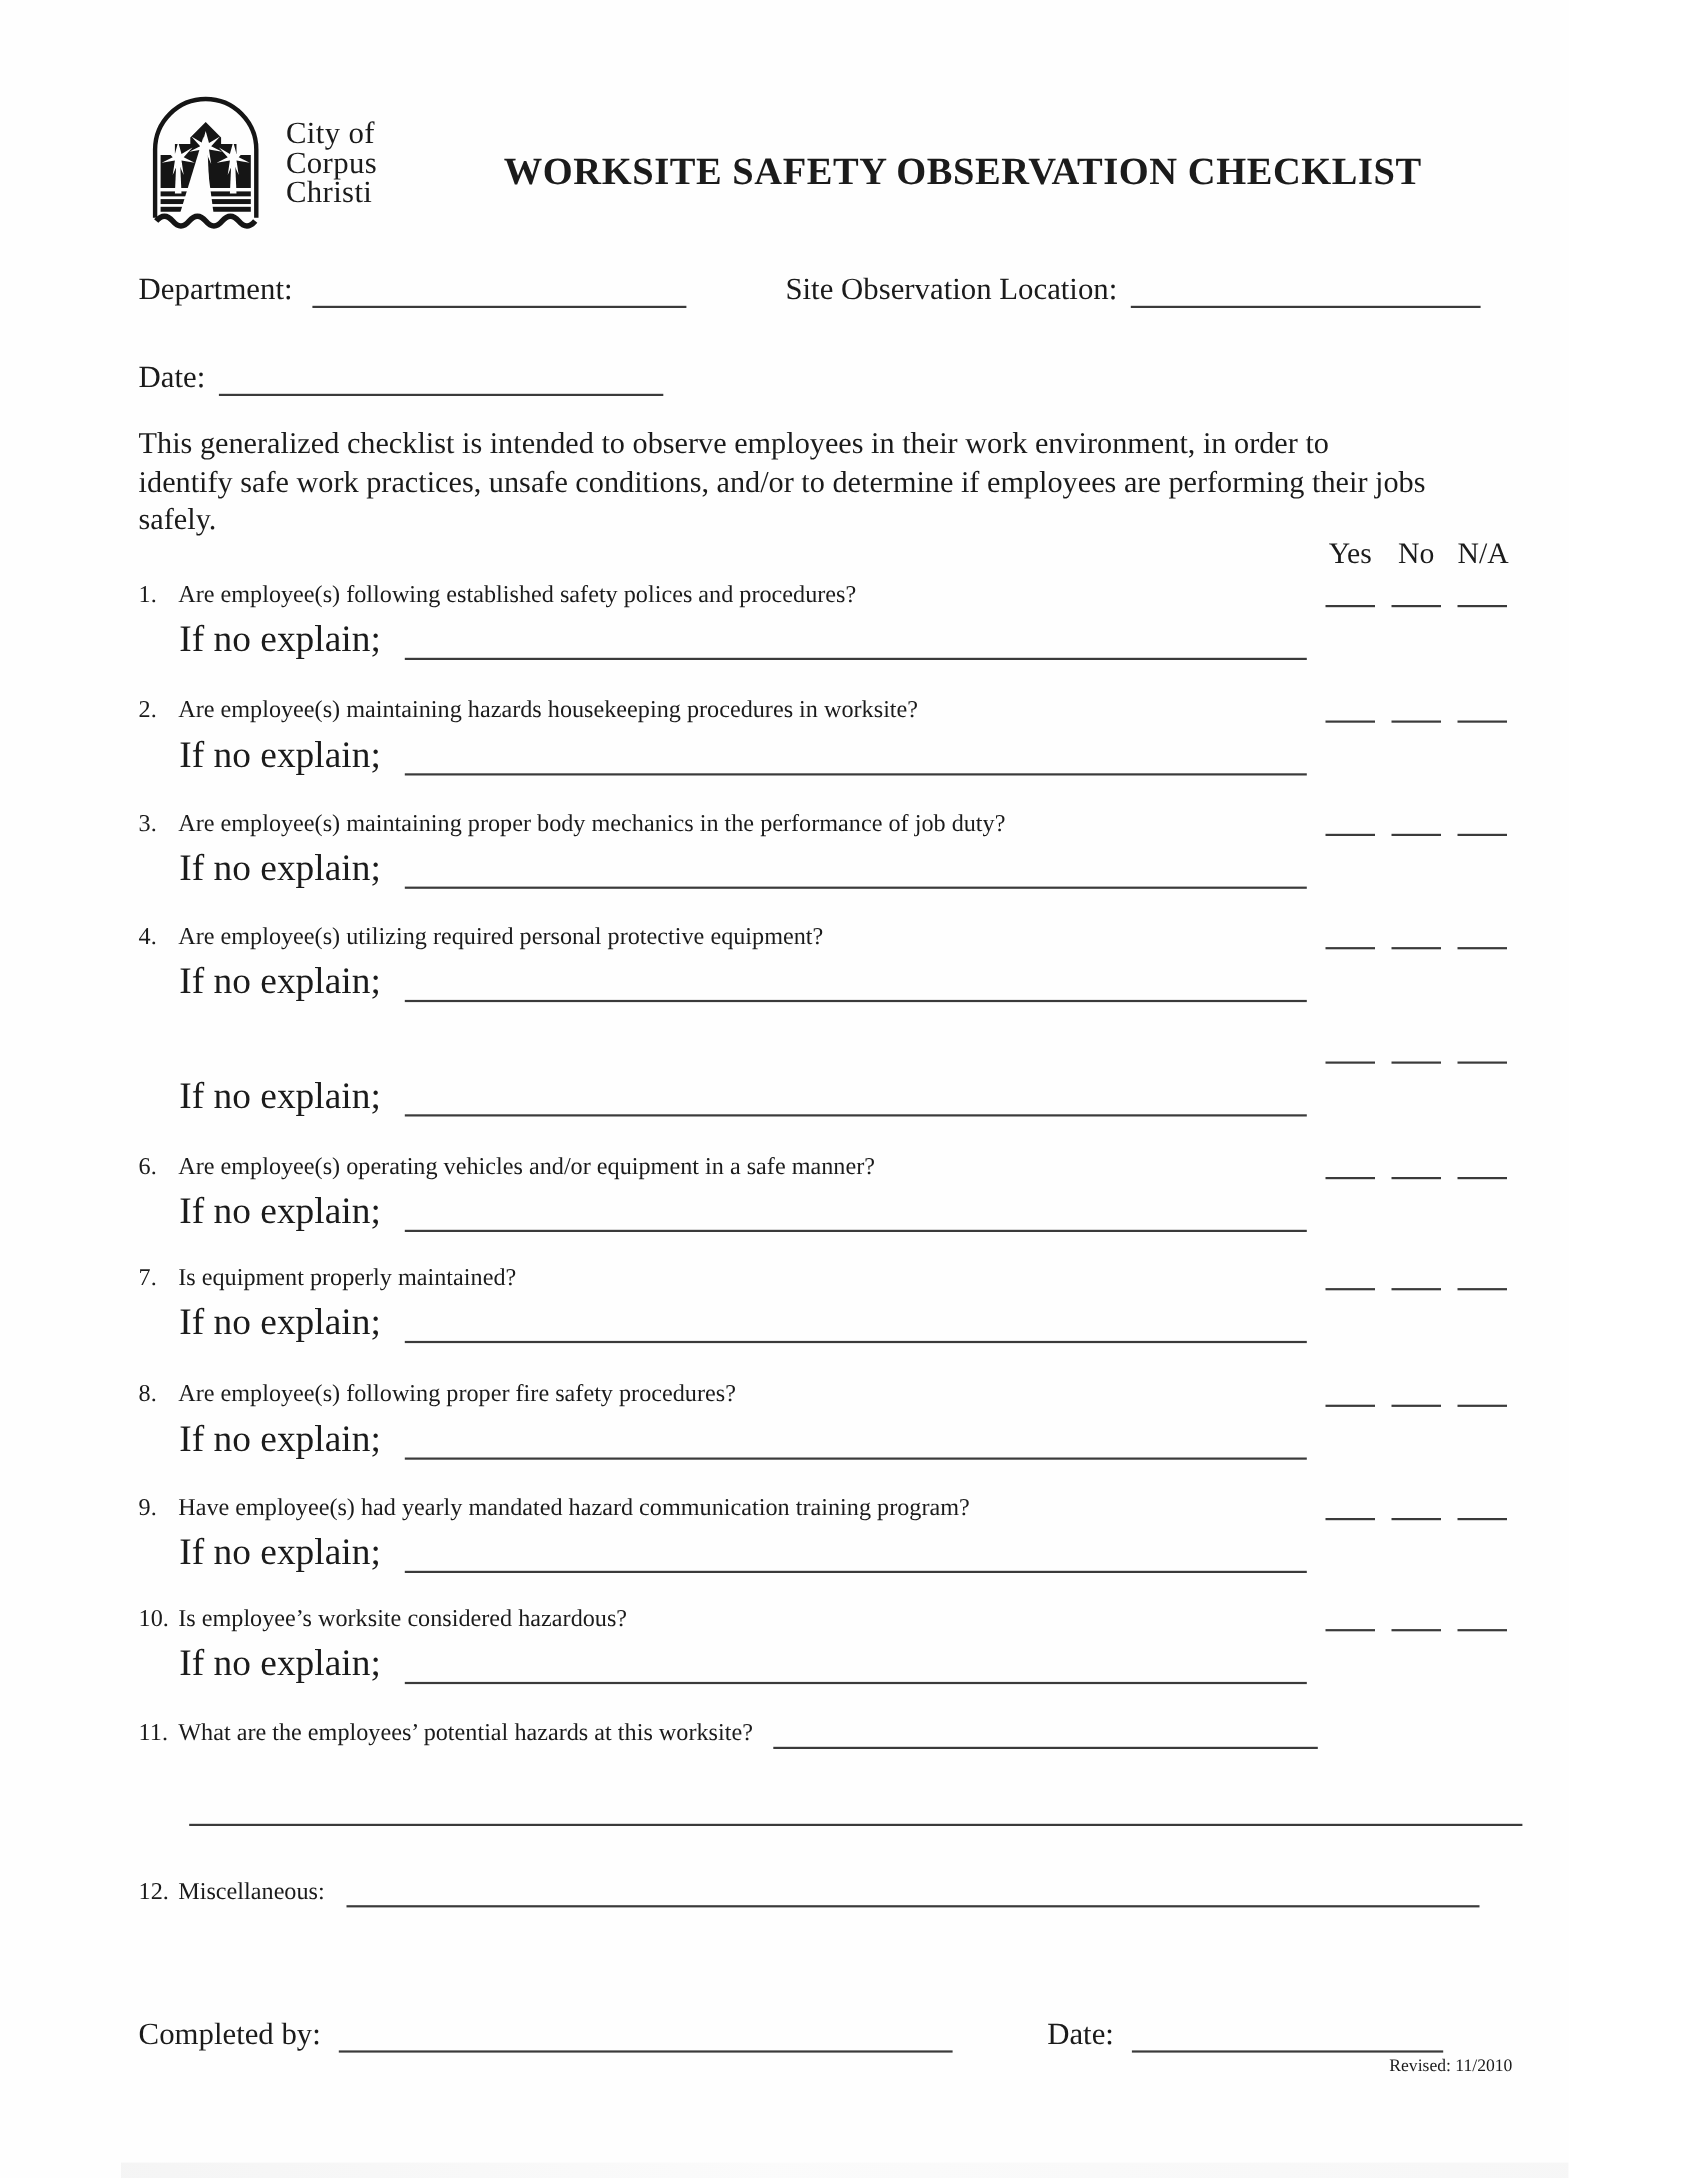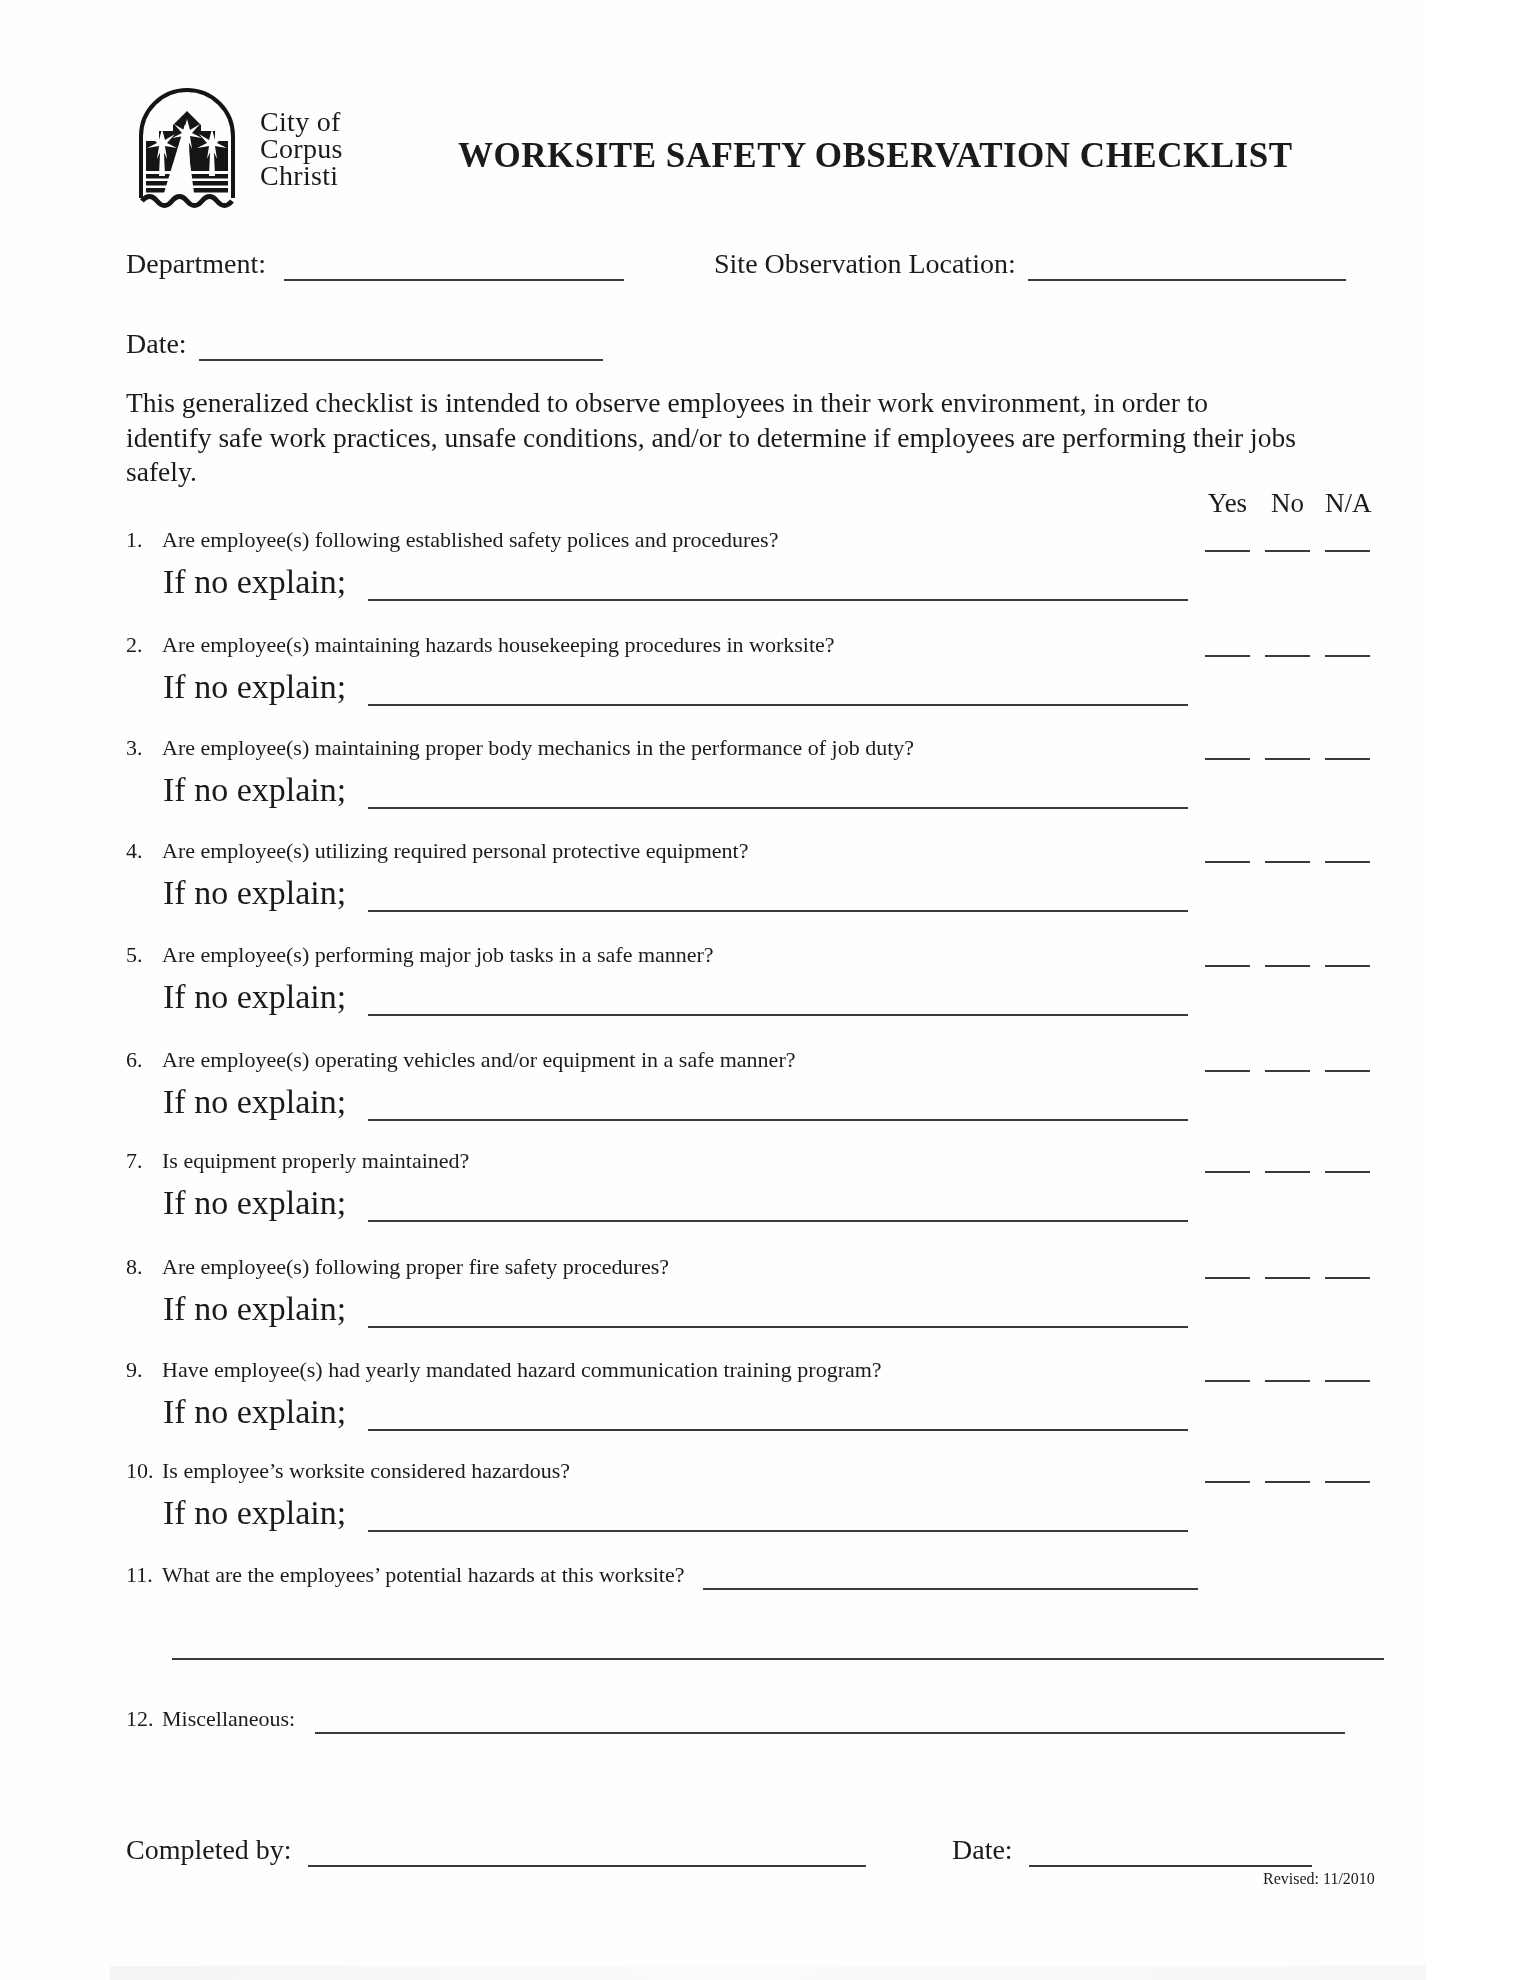--- a/index.html
+++ b/index.html
@@ -140,23 +140,20 @@
   </div>
   <div class="ans-row" style="top:845px;">
     <span class="ans-blank"></span>
       <span class="ans-blank"></span>
       <span class="ans-blank"></span>
   </div>
   <div class="ifno" style="top:874px;">
     <span>If no explain;</span><span class="blank"></span>
   </div>
 
-  <div class="q" style="top:942px;">
-    <span class="qnum">5.</span><span>Are employee(s) performing major job tasks in a safe manner?</span>
-  </div>
   <div class="ans-row" style="top:949px;">
     <span class="ans-blank"></span>
       <span class="ans-blank"></span>
       <span class="ans-blank"></span>
   </div>
   <div class="ifno" style="top:978px;">
     <span>If no explain;</span><span class="blank"></span>
   </div>
 
   <div class="q" style="top:1047px;">

